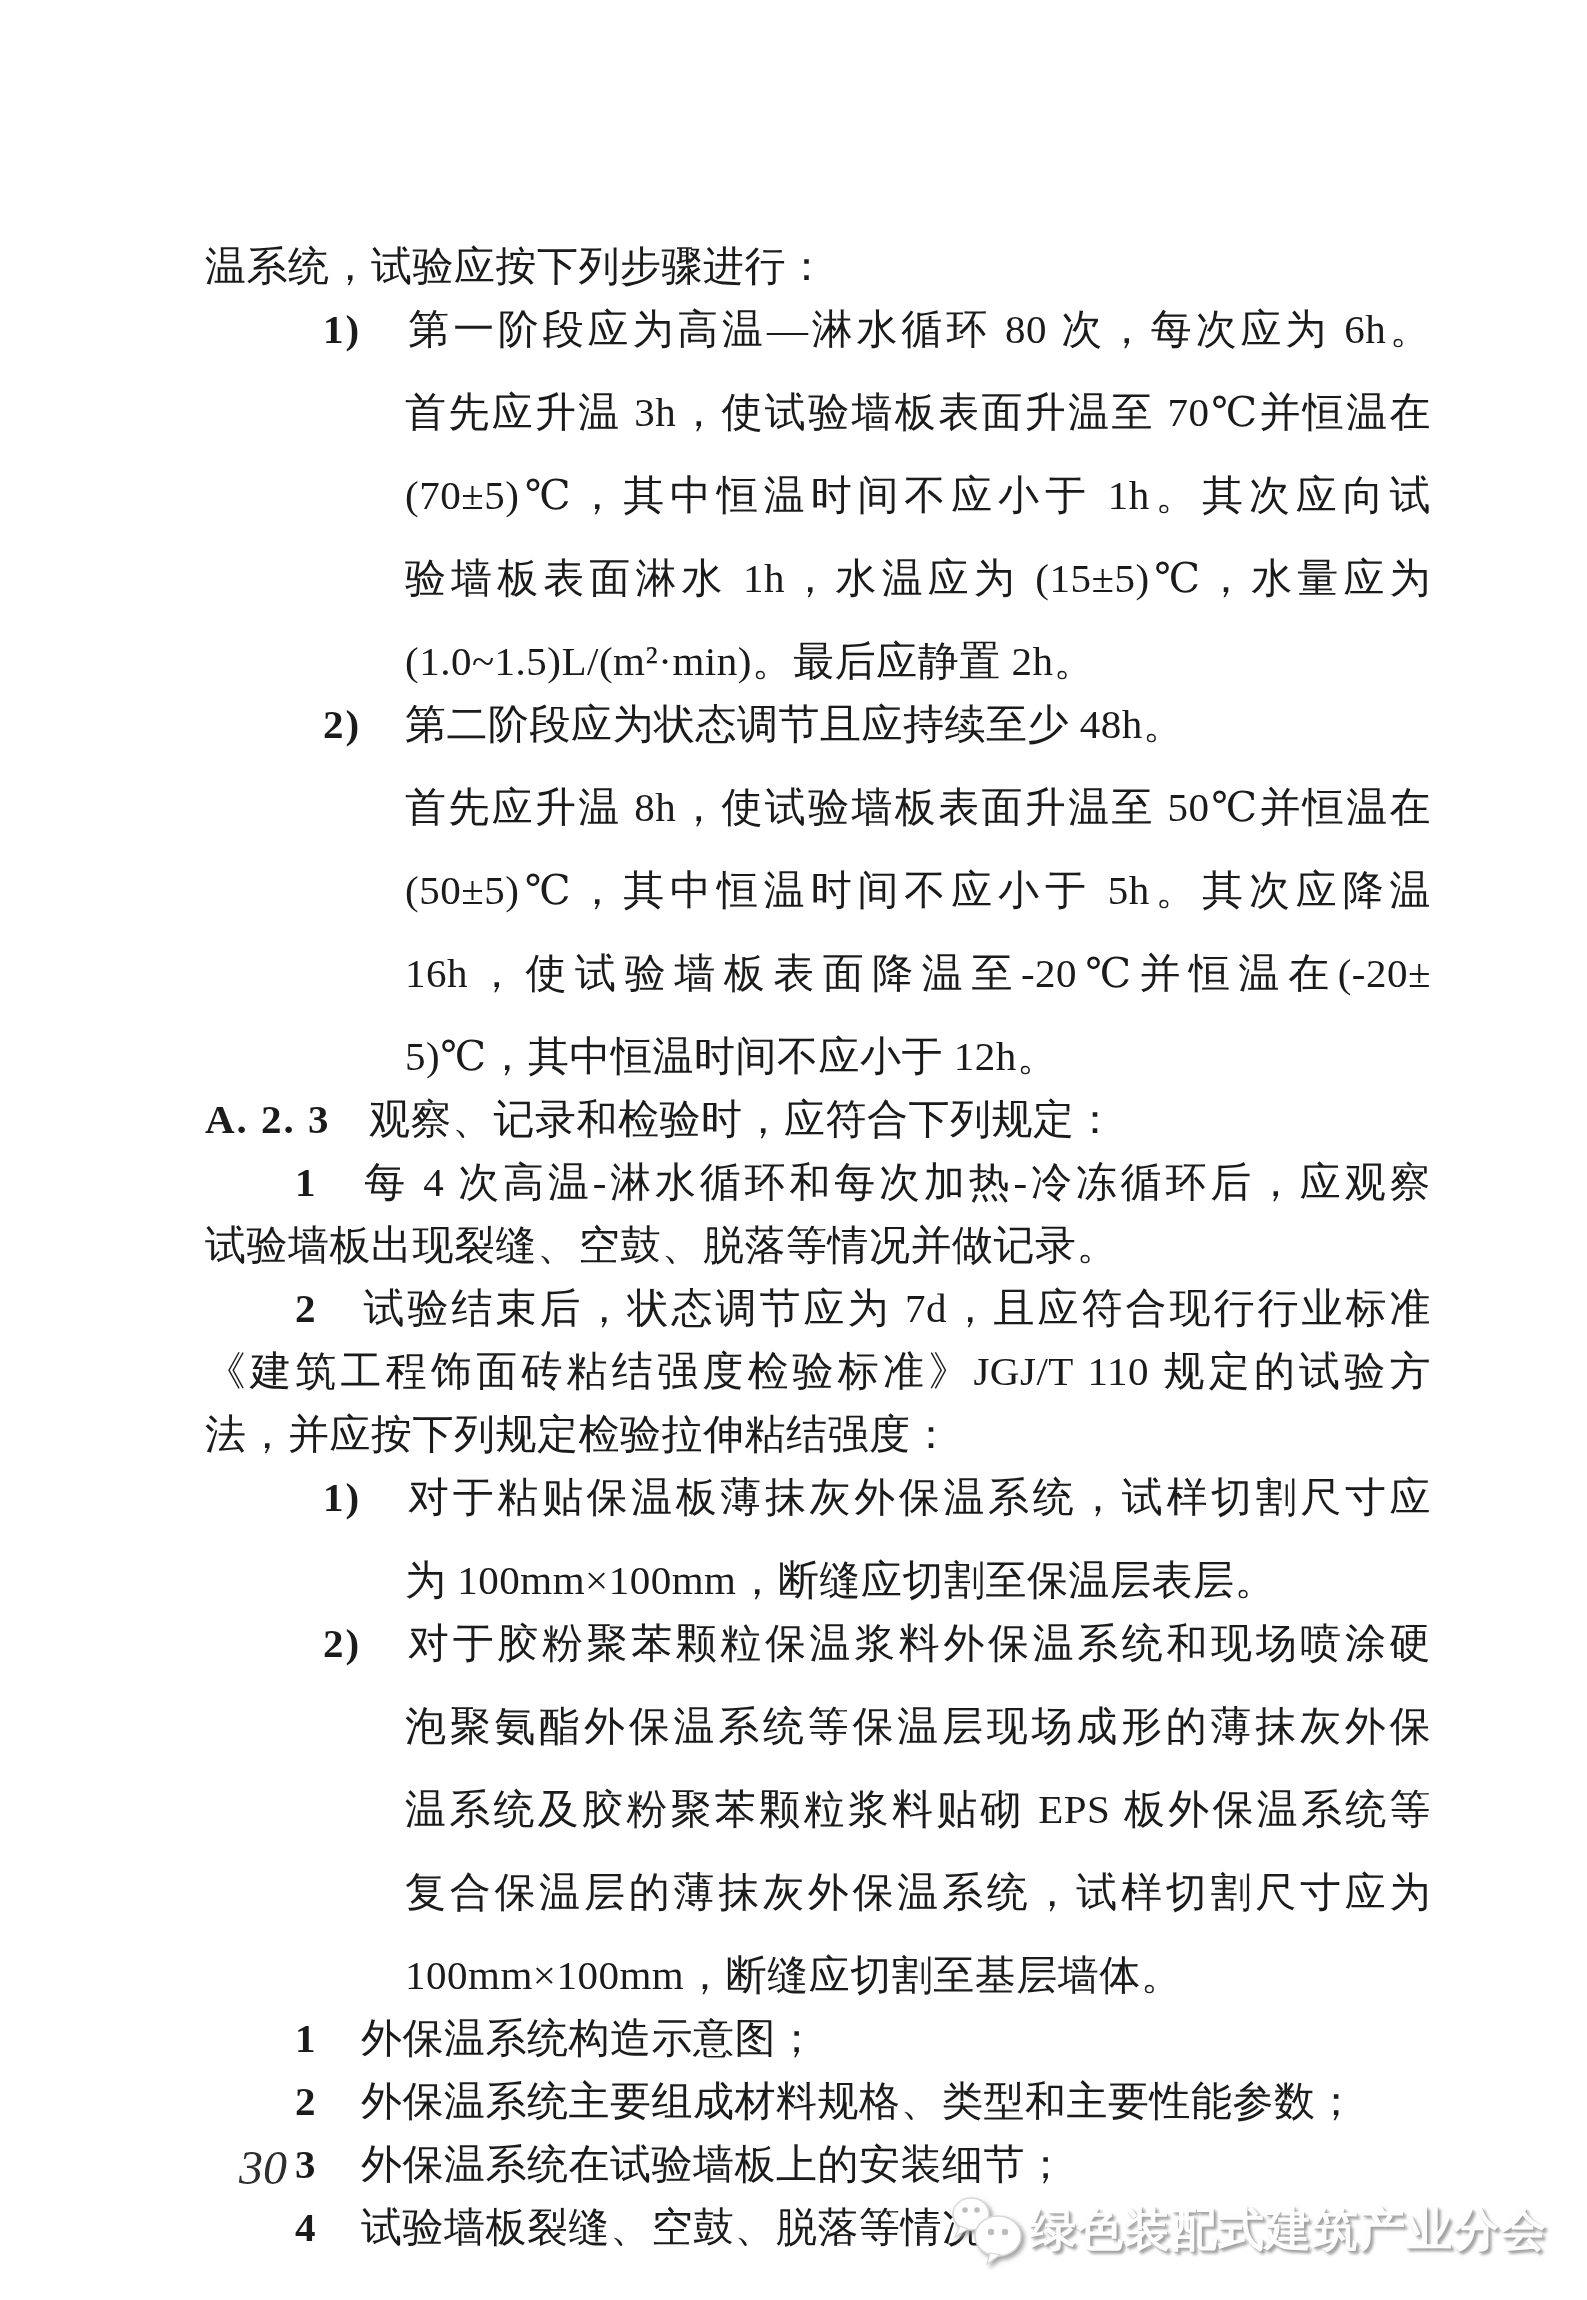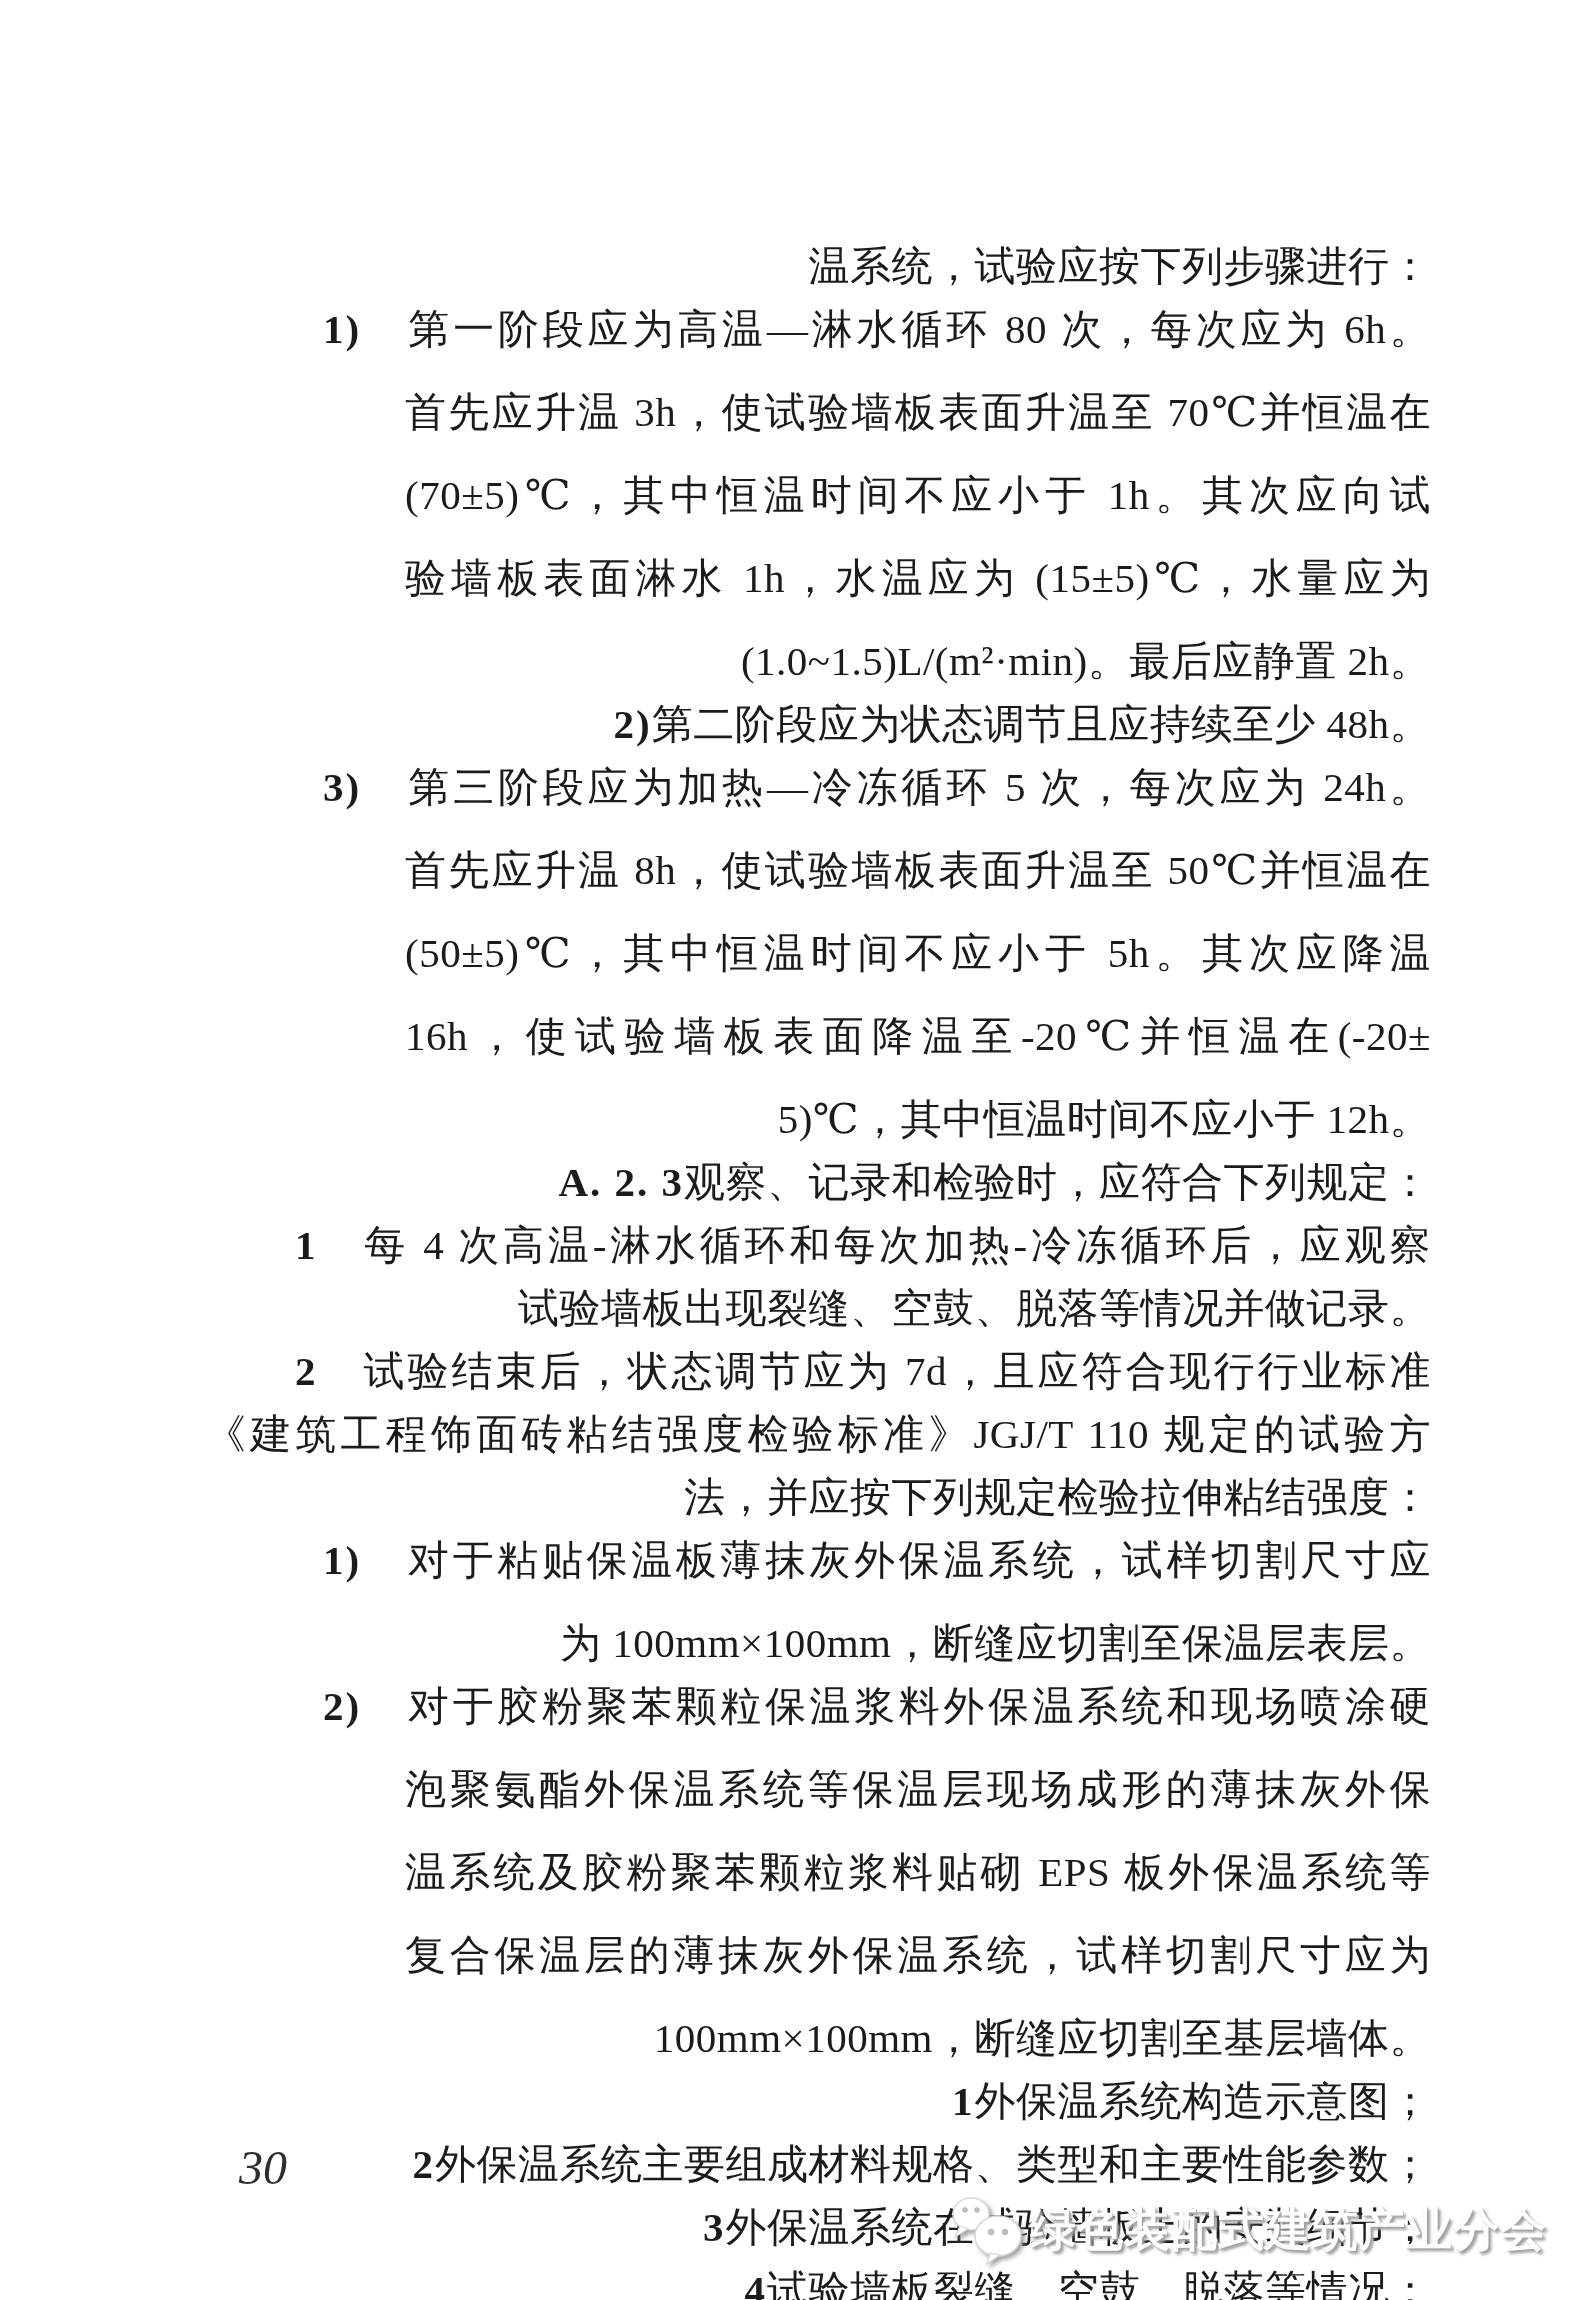--- a/index.html
+++ b/index.html
@@ -20,21 +20,21 @@
     left:205px;
     top:235px;
     width:1226px;
     color:#1b1b1b;
   }
   .line{
     font-size:41px;
     line-height:63px;
     color:#1b1b1b;
     letter-spacing:0.5px;
-    text-align:right;
+    text-align:left;
   }
   .line.j{
     text-align:justify;
     text-align-last:justify;
   }
   
   .i-flush{margin-left:0;}
   .i-head{margin-left:0;}
   .i-para{margin-left:90px;}
   .i-sub{margin-left:118px;}
@@ -86,21 +86,20 @@
 <div class="sheet">
 
   <div class="text-block" id="text-block">
       <div class="line i-flush"><span>温系统，试验应按下列步骤进行：</span></div>
       <div class="line i-sub j"><span class="marker m-sub">1)</span><span>第一阶段应为高温—淋水循环 80 次，每次应为 6h。</span></div>
       <div class="line i-subcont j"><span>首先应升温 3h，使试验墙板表面升温至 70℃并恒温在</span></div>
       <div class="line i-subcont j"><span>(70±5)℃，其中恒温时间不应小于 1h。其次应向试</span></div>
       <div class="line i-subcont j"><span>验墙板表面淋水 1h，水温应为 (15±5)℃，水量应为</span></div>
       <div class="line i-subcont"><span>(1.0~1.5)L/(m²·min)。最后应静置 2h。</span></div>
       <div class="line i-sub"><span class="marker m-sub">2)</span><span>第二阶段应为状态调节且应持续至少 48h。</span></div>
-      <div class="line i-sub j"><span class="marker m-sub">3)</span><span>第三阶段应为加热—冷冻循环 5 次，每次应为 24h。</span></div>
       <div class="line i-subcont j"><span>首先应升温 8h，使试验墙板表面升温至 50℃并恒温在</span></div>
       <div class="line i-subcont j"><span>(50±5)℃，其中恒温时间不应小于 5h。其次应降温</span></div>
       <div class="line i-subcont j"><span>16h，使试验墙板表面降温至-20℃并恒温在(-20±</span></div>
       <div class="line i-subcont"><span>5)℃，其中恒温时间不应小于 12h。</span></div>
       <div class="line i-head"><span class="marker m-head">A. 2. 3</span><span>观察、记录和检验时，应符合下列规定：</span></div>
       <div class="line i-para j"><span class="marker m-para">1</span><span>每 4 次高温-淋水循环和每次加热-冷冻循环后，应观察</span></div>
       <div class="line i-flush"><span>试验墙板出现裂缝、空鼓、脱落等情况并做记录。</span></div>
       <div class="line i-para j"><span class="marker m-para">2</span><span>试验结束后，状态调节应为 7d，且应符合现行行业标准</span></div>
       <div class="line i-flush j"><span>《建筑工程饰面砖粘结强度检验标准》JGJ/T 110 规定的试验方</span></div>
       <div class="line i-flush"><span>法，并应按下列规定检验拉伸粘结强度：</span></div>

